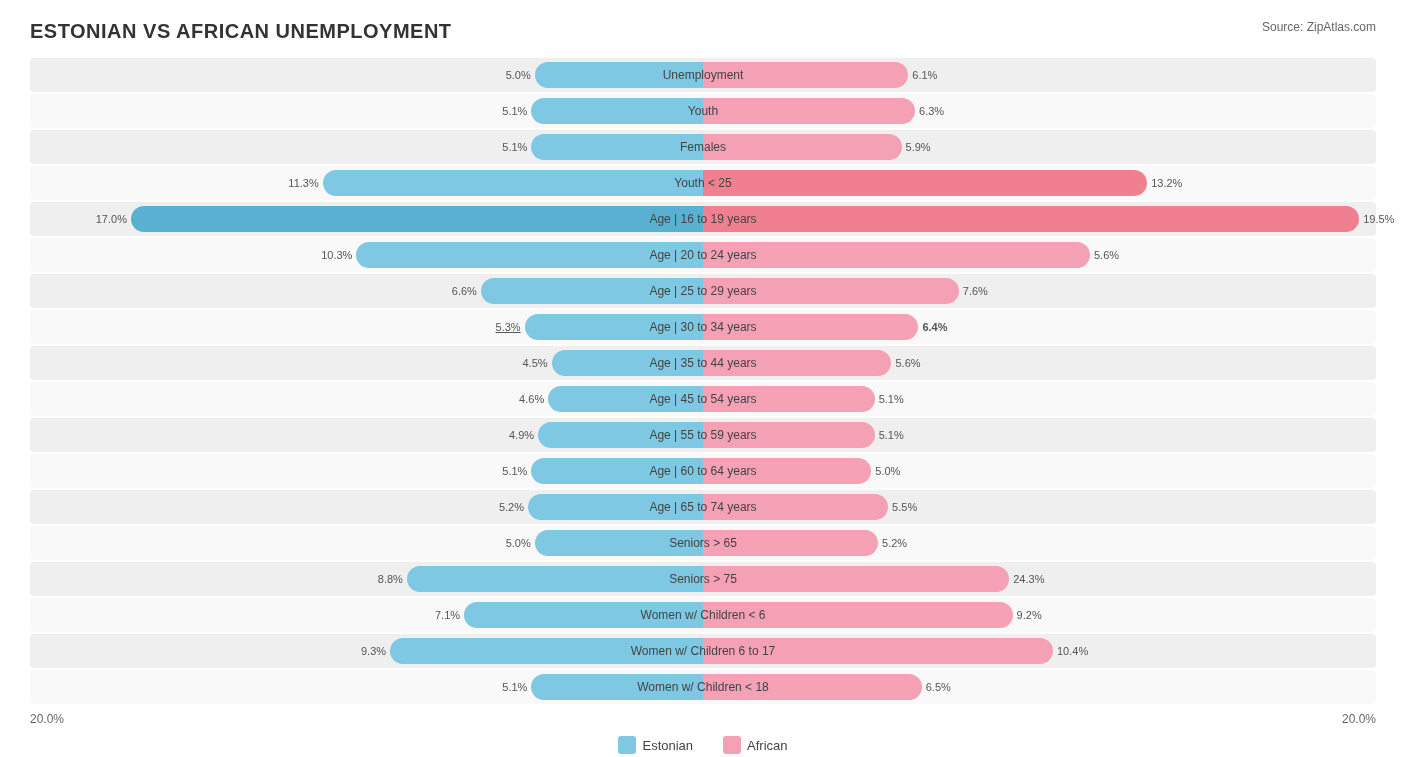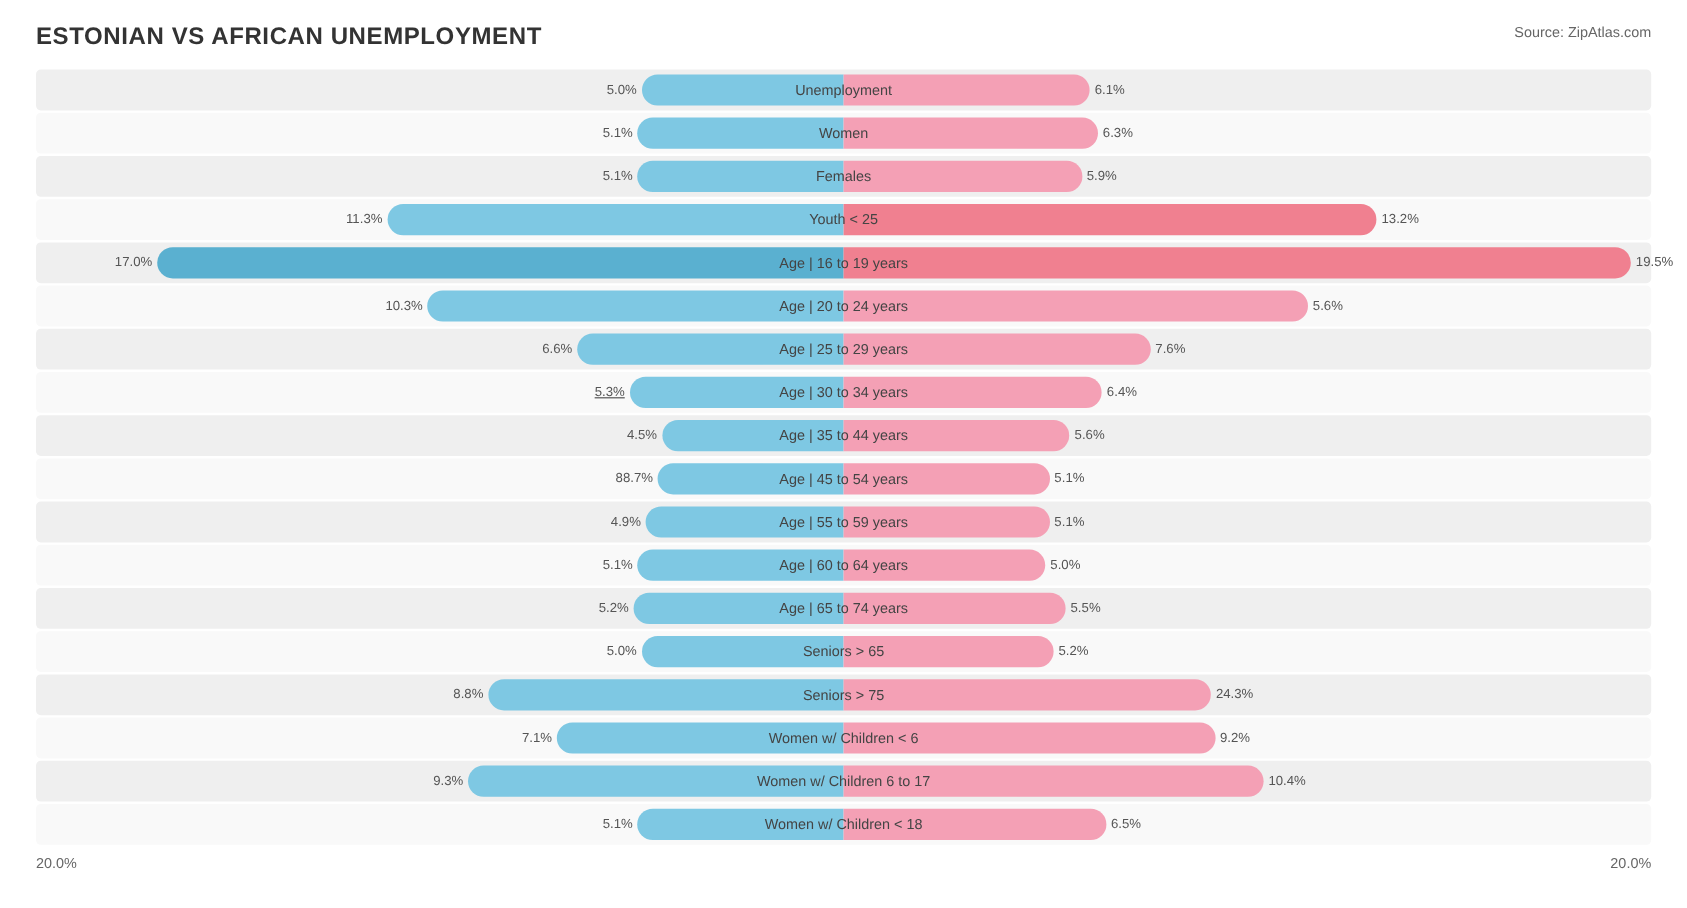--- a/index.html
+++ b/index.html
@@ -135,21 +135,21 @@
   <div class="bar-row">
         <div class="bar-left" style="width: 12.5%; background: rgb(126, 200, 227);"></div>
         <div class="bar-right" style="width: 15.25%; background: rgb(244, 160, 181);"></div>
         <div class="bar-label">Unemployment</div>
         <div class="val-left" style="margin-right: 12.8%; font-size: 11px; top: 50%; transform: translateY(-50%);">5.0%</div>
         <div class="val-right" style="margin-left: 15.55%; font-size: 11px; top: 50%; transform: translateY(-50%);">6.1%</div>
       </div>
       <div class="bar-row">
         <div class="bar-left" style="width: 12.75%; background: rgb(126, 200, 227);"></div>
         <div class="bar-right" style="width: 15.75%; background: rgb(244, 160, 181);"></div>
-        <div class="bar-label">Women</div>
+        <div class="bar-label">Youth</div>
         <div class="val-left" style="margin-right: 13.05%; font-size: 11px; top: 50%; transform: translateY(-50%);">5.1%</div>
         <div class="val-right" style="margin-left: 16.05%; font-size: 11px; top: 50%; transform: translateY(-50%);">6.3%</div>
       </div>
       <div class="bar-row">
         <div class="bar-left" style="width: 12.75%; background: rgb(126, 200, 227);"></div>
         <div class="bar-right" style="width: 14.75%; background: rgb(244, 160, 181);"></div>
         <div class="bar-label">Females</div>
         <div class="val-left" style="margin-right: 13.05%; font-size: 11px; top: 50%; transform: translateY(-50%);">5.1%</div>
         <div class="val-right" style="margin-left: 15.05%; font-size: 11px; top: 50%; transform: translateY(-50%);">5.9%</div>
       </div>
@@ -179,34 +179,34 @@
         <div class="bar-right" style="width: 19%; background: rgb(244, 160, 181);"></div>
         <div class="bar-label">Age | 25 to 29 years</div>
         <div class="val-left" style="margin-right: 16.8%; font-size: 11px; top: 50%; transform: translateY(-50%);">6.6%</div>
         <div class="val-right" style="margin-left: 19.3%; font-size: 11px; top: 50%; transform: translateY(-50%);">7.6%</div>
       </div>
       <div class="bar-row">
         <div class="bar-left" style="width: 13.25%; background: rgb(126, 200, 227);"></div>
         <div class="bar-right" style="width: 16%; background: rgb(244, 160, 181);"></div>
         <div class="bar-label">Age | 30 to 34 years</div>
         <div class="val-left" style="margin-right: 13.55%; font-size: 11px; top: 50%; transform: translateY(-50%); text-decoration: underline;">5.3%</div>
-        <div class="val-right" style="margin-left: 16.3%; font-size: 11px; top: 50%; transform: translateY(-50%);">6.4%</div>
+        <div class="val-right" style="margin-left: 16.3%; font-size: 11px; top: 50%; transform: translateY(-50%); font-weight: bold;">6.4%</div>
       </div>
       <div class="bar-row">
         <div class="bar-left" style="width: 11.25%; background: rgb(126, 200, 227);"></div>
         <div class="bar-right" style="width: 14%; background: rgb(244, 160, 181);"></div>
         <div class="bar-label">Age | 35 to 44 years</div>
         <div class="val-left" style="margin-right: 11.55%; font-size: 11px; top: 50%; transform: translateY(-50%);">4.5%</div>
         <div class="val-right" style="margin-left: 14.3%; font-size: 11px; top: 50%; transform: translateY(-50%);">5.6%</div>
       </div>
       <div class="bar-row">
         <div class="bar-left" style="width: 11.5%; background: rgb(126, 200, 227);"></div>
         <div class="bar-right" style="width: 12.75%; background: rgb(244, 160, 181);"></div>
         <div class="bar-label">Age | 45 to 54 years</div>
-        <div class="val-left" style="margin-right: 11.8%; font-size: 11px; top: 50%; transform: translateY(-50%);">88.7%</div>
+        <div class="val-left" style="margin-right: 11.8%; font-size: 11px; top: 50%; transform: translateY(-50%);">4.6%</div>
         <div class="val-right" style="margin-left: 13.05%; font-size: 11px; top: 50%; transform: translateY(-50%);">5.1%</div>
       </div>
       <div class="bar-row">
         <div class="bar-left" style="width: 12.25%; background: rgb(126, 200, 227);"></div>
         <div class="bar-right" style="width: 12.75%; background: rgb(244, 160, 181);"></div>
         <div class="bar-label">Age | 55 to 59 years</div>
         <div class="val-left" style="margin-right: 12.55%; font-size: 11px; top: 50%; transform: translateY(-50%);">4.9%</div>
         <div class="val-right" style="margin-left: 13.05%; font-size: 11px; top: 50%; transform: translateY(-50%);">5.1%</div>
       </div>
       <div class="bar-row">
@@ -256,13 +256,23 @@
         <div class="bar-right" style="width: 16.25%; background: rgb(244, 160, 181);"></div>
         <div class="bar-label">Women w/ Children &lt; 18</div>
         <div class="val-left" style="margin-right: 13.05%; font-size: 11px; top: 50%; transform: translateY(-50%);">5.1%</div>
         <div class="val-right" style="margin-left: 16.55%; font-size: 11px; top: 50%; transform: translateY(-50%);">6.5%</div>
       </div>
     </div>
   <div class="axis-labels">
     <span>20.0%</span>
     <span>20.0%</span>
   </div>
+  <div class="legend">
+    <div class="legend-item">
+      <div class="legend-box" style="background:#7ec8e3;"></div>
+      <span>Estonian</span>
+    </div>
+    <div class="legend-item">
+      <div class="legend-box" style="background:#f4a0b5;"></div>
+      <span>African</span>
+    </div>
+  </div>
 </div>
 
 </body></html>

